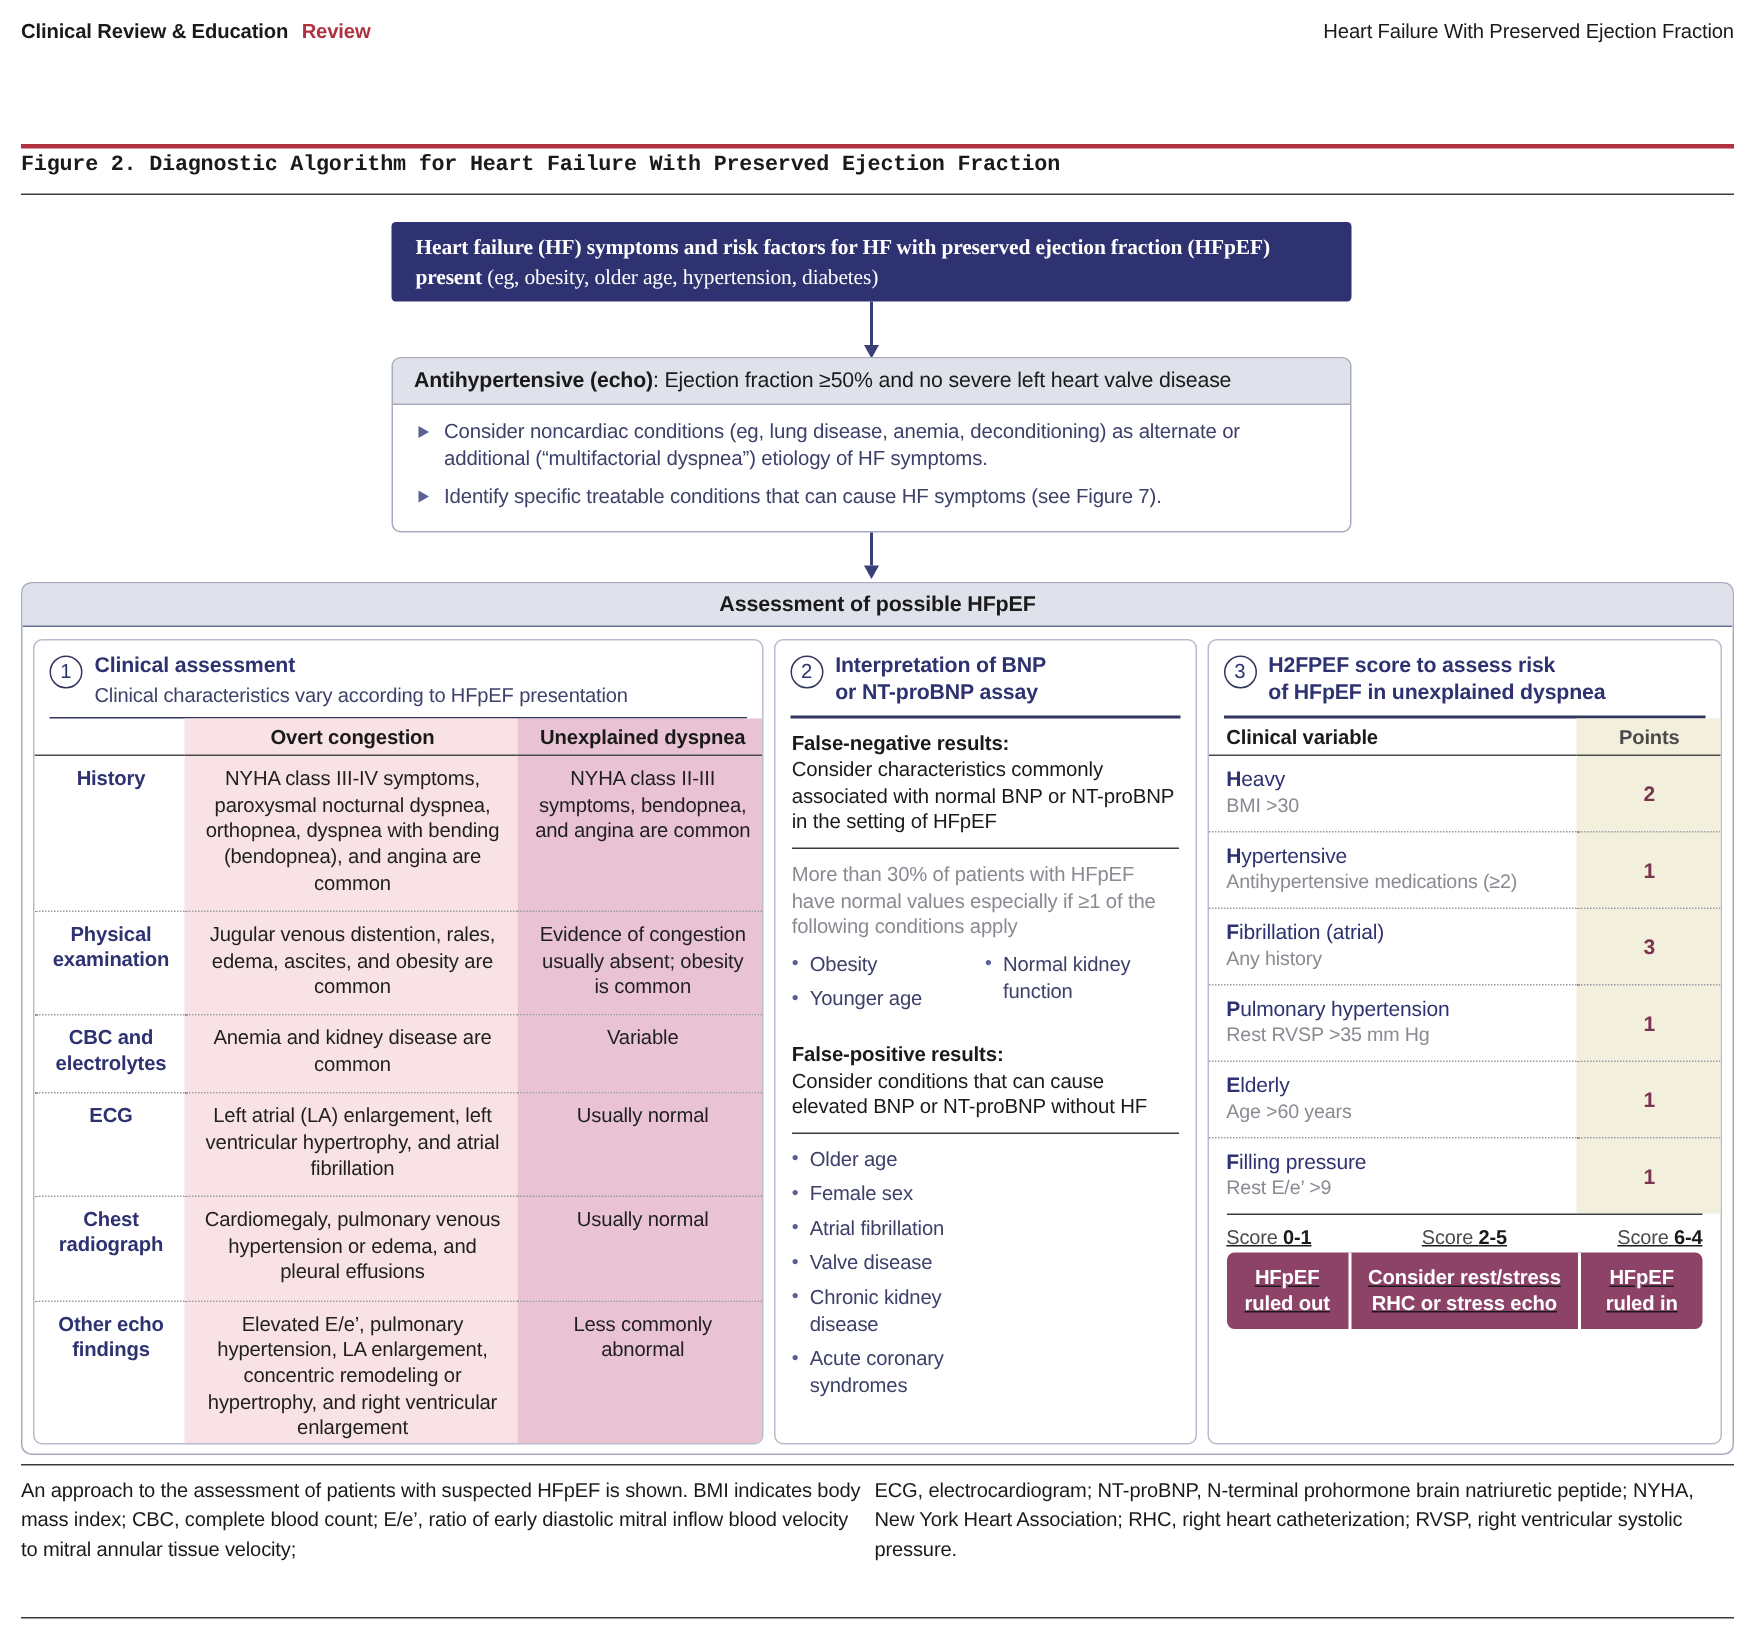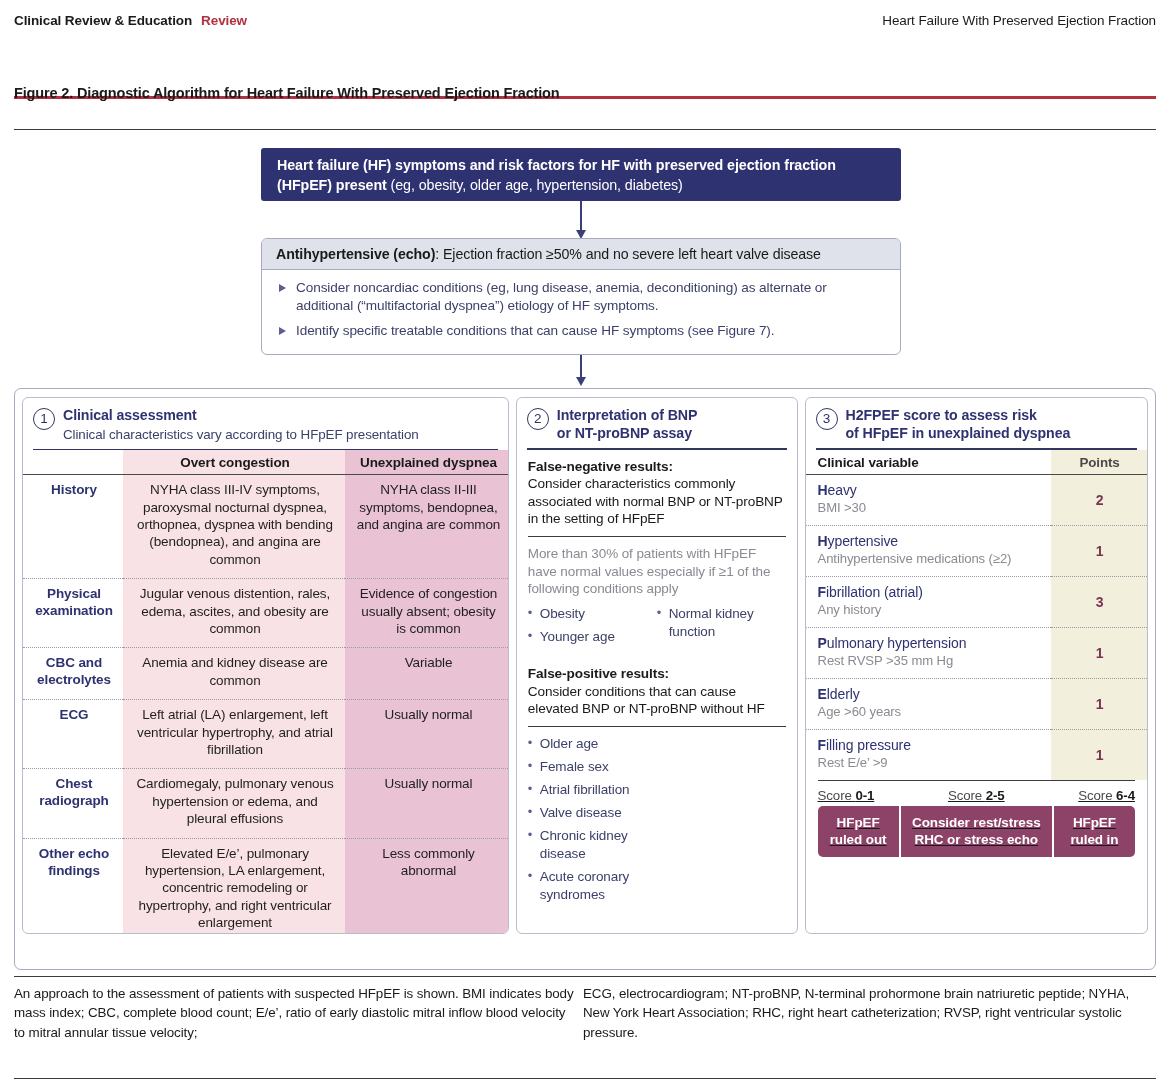--- a/index.html
+++ b/index.html
@@ -13,29 +13,29 @@
     overflow:hidden;
   }
 
   
   .runhead { position:absolute; top:13px; left:14px; right:14px; height:20px; }
   .runhead-left { float:left; font-size:13.5px; font-weight:bold; color:#1a1a1a; letter-spacing:-0.1px; }
   .runhead-left .rev { color:#b03241; margin-left:9px; }
   .runhead-right { float:right; font-size:13.5px; color:#1a1a1a; letter-spacing:-0.1px; }
 
   .rule-red { position:absolute; top:96px; left:14px; width:1142px; height:3px; background:#b03241; }
-  .fig-title { position:absolute; top:85px; left:14px; width:1142px; font-size:14.5px; font-weight:bold; color:#1a1a1a; letter-spacing:-0.15px; }
+  .fig-title { position:absolute; top:102px; left:14px; width:1142px; font-size:14.5px; font-weight:bold; color:#1a1a1a; letter-spacing:-0.15px;font-family:Liberation Mono, monospace; }
   .rule-thin { position:absolute; top:129px; left:14px; width:1142px; height:1.3px; background:#3c3c3c; }
 
   
   .navybox {
     position:absolute; left:261px; top:148px; width:640px; height:53px;
     background:#2e3270; border-radius:3px;
     color:#ffffff; padding:8px 14px 0 16px;
-    font-size:14.3px; line-height:19.5px; letter-spacing:-0.1px;
+    font-size:14.3px; line-height:19.5px; letter-spacing:-0.1px;font-family:Liberation Serif, serif;
   }
   .navybox b { font-weight:bold; }
 
   .arrow1 { position:absolute; left:580px; top:201px; width:2px; height:29px; background:#3a3f78; }
   .arrow1:after {
     content:""; position:absolute; left:-4.5px; top:29px;
     border-left:5.5px solid transparent; border-right:5.5px solid transparent;
     border-top:9px solid #3a3f78;
   }
 
@@ -185,20 +185,21 @@
     </div>
     <div class="echo-item">
       <span class="tri"></span>
       <span>Identify specific treatable conditions that can cause HF symptoms (see Figure 7).</span>
     </div>
   </div>
 </div>
 <div class="arrow2"></div>
 
 <div class="panel">
+  <div class="panel-head">Assessment of possible HFpEF</div>
 
   <div class="cols">
 
     <div class="col col1">
       <div class="colhead">
         <div class="numcircle">1</div>
         <div class="colhead-txt">
           <div class="colhead-title">Clinical assessment</div>
           <div class="colhead-sub">Clinical characteristics vary according to HFpEF presentation</div>
         </div>

